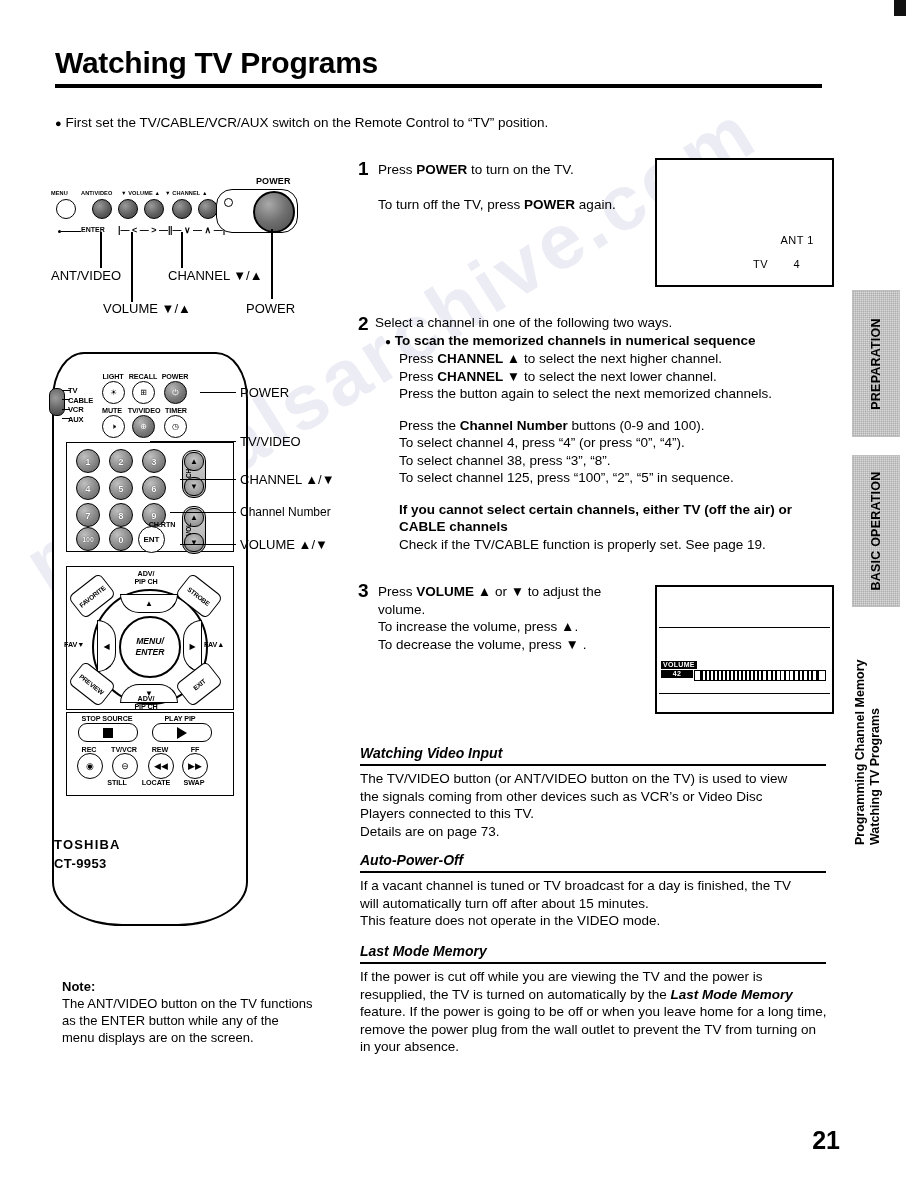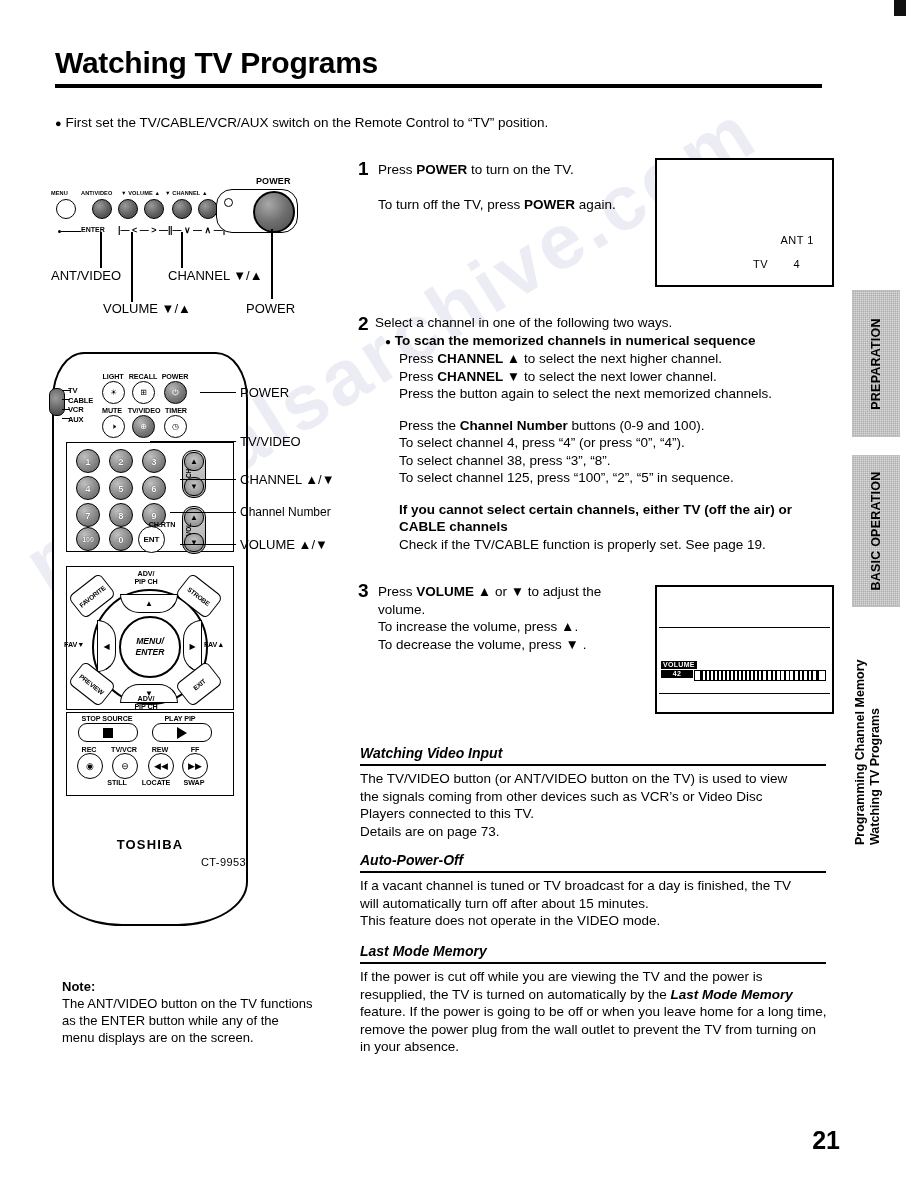--- a/index.html
+++ b/index.html
@@ -252,31 +252,32 @@
     width: 24px; height: 24px;
     border-radius: 50%;
     border: 1.8px solid #000;
     background: #fff;
     display:flex;align-items:center;justify-content:center;
     font-size: 9px;
   }
   .toshiba {
     position: absolute;
     width: 100%;
-    text-align: center;
+    text-align: left;
     font-size: 13px;
     font-weight: bold;
     letter-spacing: 1.2px;
   }
   .model {
     position: absolute;
     width: 100%;
-    text-align: right;
-    font-size: 11px;
+    text-align: left;
+    font-size: 13px;
     letter-spacing: 0.4px;
+    font-weight: bold;
   }
 
   
   .callout {
     position: absolute;
     font-size: 13px;
     white-space: nowrap;
   }
   .callout.sm { font-size: 12px; }
   .cline { position: absolute; height: 1.4px; background: #000; }

